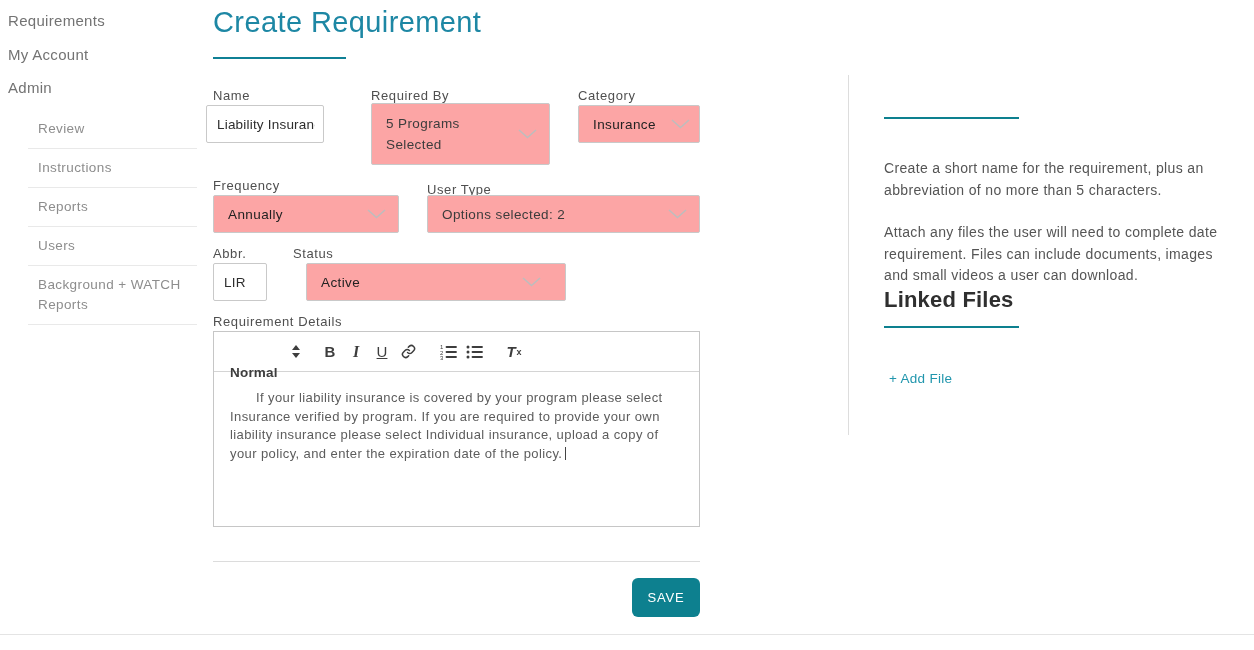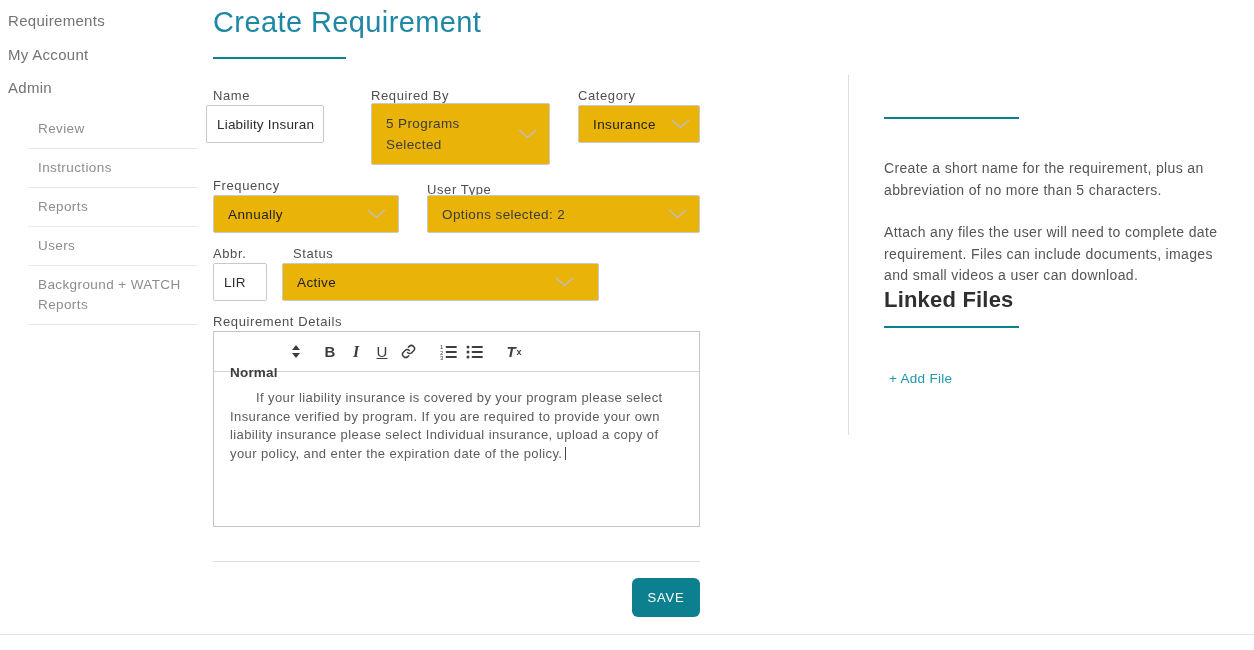--- a/index.html
+++ b/index.html
@@ -16,21 +16,21 @@
   .subnav-item { padding:9px 0 9px 10px; border-bottom:1px solid #e9e9e9; font-size:13.5px; color:#8d8d8d; letter-spacing:.4px; line-height:20px; cursor:pointer; }
 
   
   .page-title { position:absolute; left:213px; top:6px; font-size:29px; font-weight:300; color:#1d87a4; letter-spacing:.4px; }
   .title-underline { position:absolute; left:213px; top:57px; width:133px; height:2px; background:#0f8095; }
 
   .f-label { position:absolute; font-size:13px; color:#4f4f4f; letter-spacing:.6px; }
   .f-input { position:absolute; border:1px solid #c9c9c9; border-radius:2px; background:#fff;
              font-family:"Liberation Sans", sans-serif; font-size:13.5px; color:#2d2d2d;
              padding:0 8px 0 10px; letter-spacing:.2px; outline:none; }
-  .f-select { position:absolute; border:1px solid #c9c9c9; border-radius:2px; background:#eab308; cursor:pointer; }
+  .f-select { position:absolute; border:1px solid #c9c9c9; border-radius:2px; background:#fca5a5; cursor:pointer; }
   .f-select .val { position:absolute; left:14px; top:50%; transform:translateY(-50%); font-size:13.5px; color:#3c3c3c; letter-spacing:.4px; line-height:21px; }
   .f-select .val.dark { color:#222; }
   .f-select .chev { position:absolute; right:12px; top:50%; transform:translateY(-50%); }
 
   
   .editor { position:absolute; left:213px; top:331px; width:487px; height:196px; border:1px solid #c6c6c6; background:#fff; }
   .toolbar { height:40px; border-bottom:1px solid #d4d4d4; display:flex; align-items:center; padding-left:16px; }
   .fmt { display:flex; align-items:center; width:88px; cursor:pointer; }
   .fmt .fmt-label { font-size:13.5px; font-weight:700; color:#3d3d3d; letter-spacing:.2px; margin-right:14px;margin-top:41px; }
   .fmt .tri { display:flex; flex-direction:column; gap:3px; }
@@ -129,21 +129,21 @@
       <svg class="chevron" width="19" height="10" viewBox="0 0 19 10">
           <polyline points="1,1 9.5,8.5 18,1"></polyline>
         </svg>
     </span>
   </div>
 
   <label class="f-label" style="left:213px; top:246px;">Abbr.</label>
   <input class="f-input" style="left: 213px; top: 263px; width: 54px; height: 38px;" value="LIR">
 
   <label class="f-label" style="left:293px; top:246px;">Status</label>
-  <div class="f-select" style="left:282px; top:263px; width:317px; height:38px;">
+  <div class="f-select" style="left:306px; top:263px; width:260px; height:38px;">
     <span class="val dark">Active</span>
     <span class="chev" style="right:24px;">
       <svg class="chevron" width="19" height="10" viewBox="0 0 19 10">
           <polyline points="1,1 9.5,8.5 18,1"></polyline>
         </svg>
     </span>
   </div>
 
   <label class="f-label" style="left:213px; top:314px;">Requirement Details</label>
   <div class="editor">

